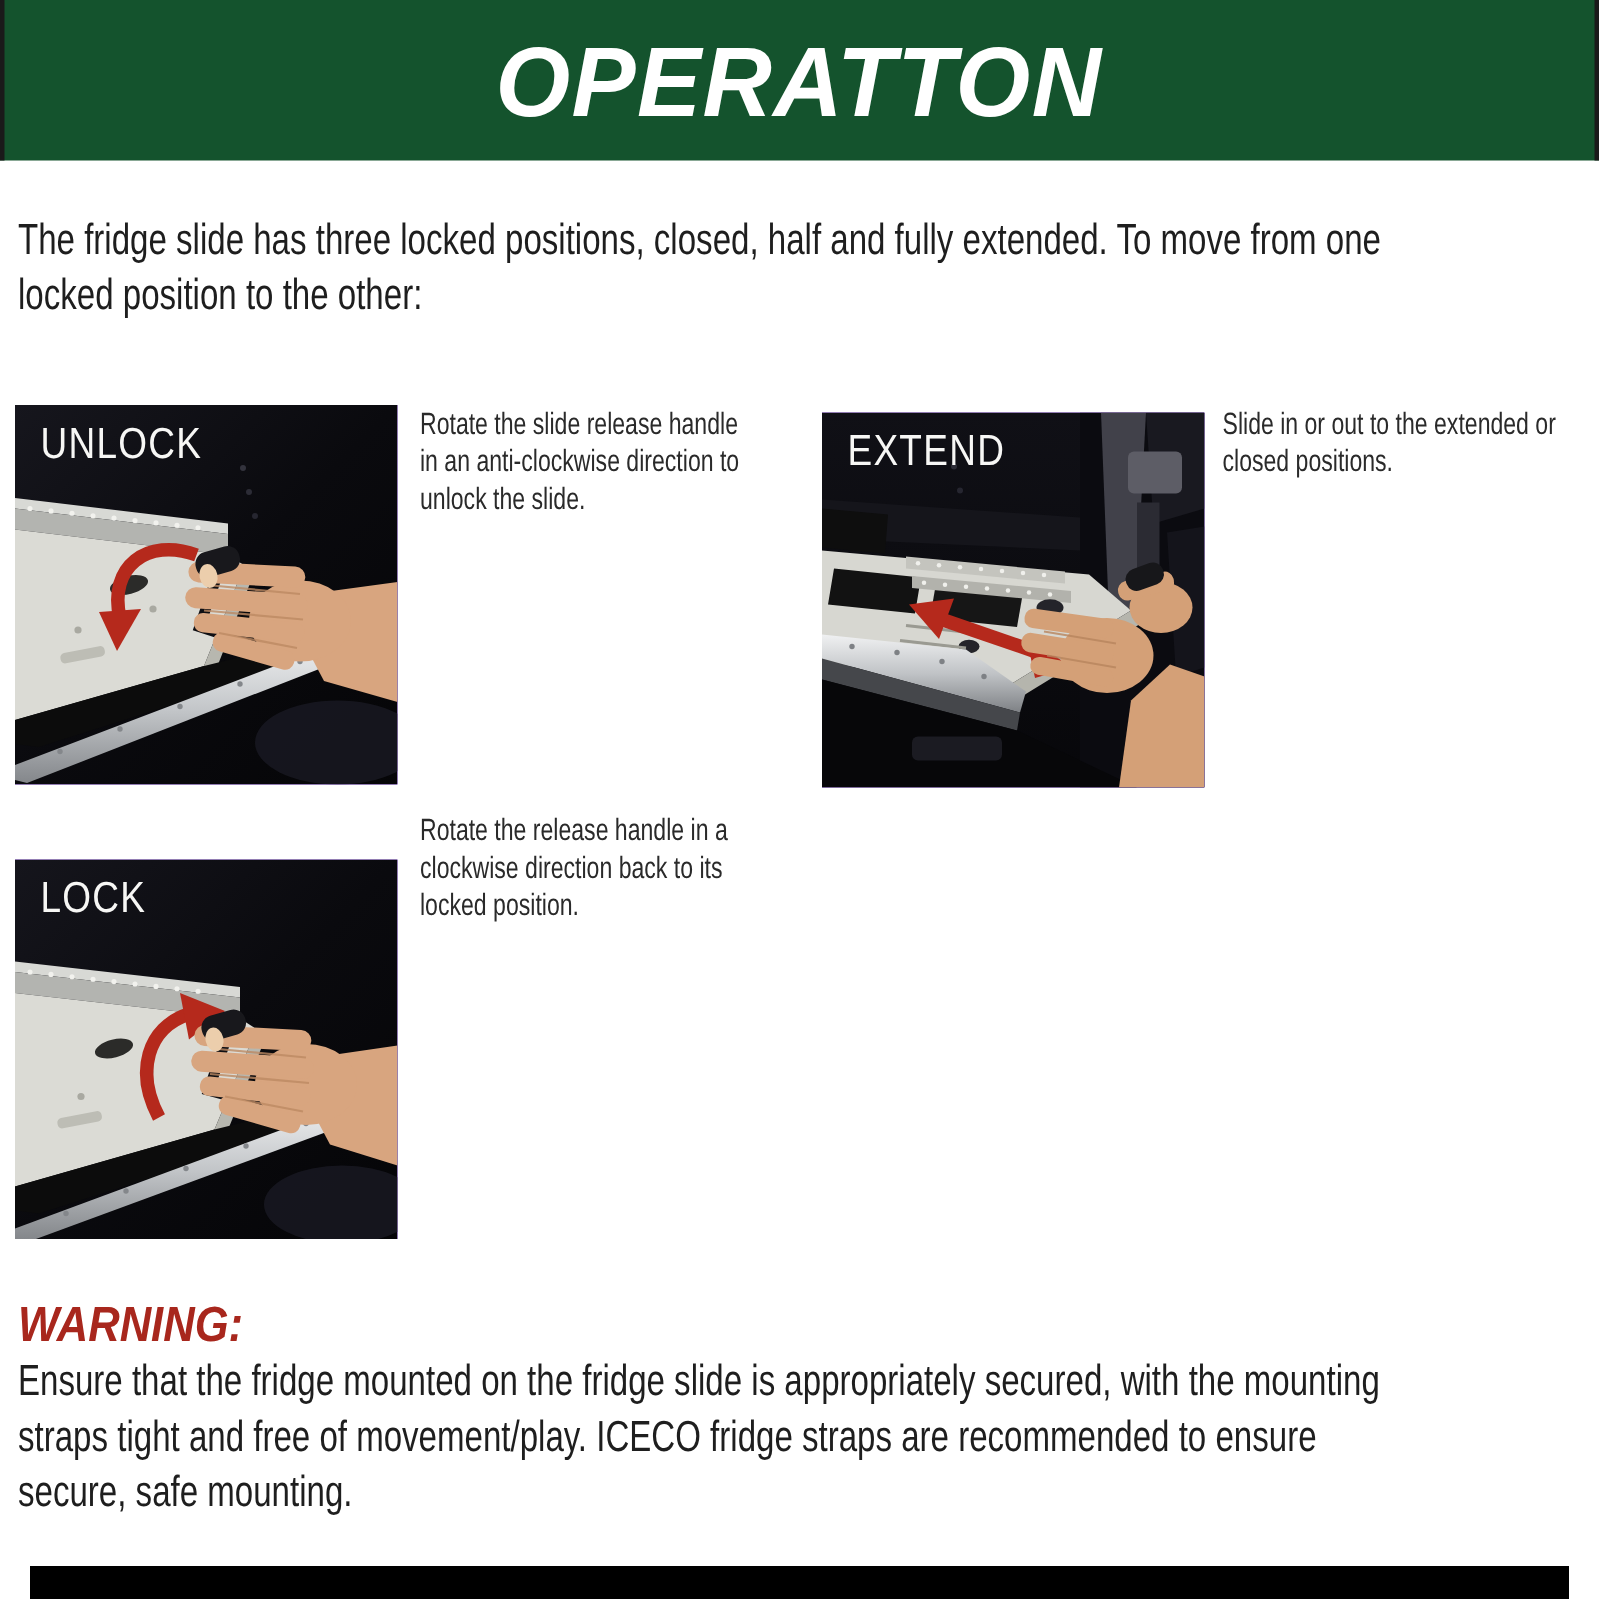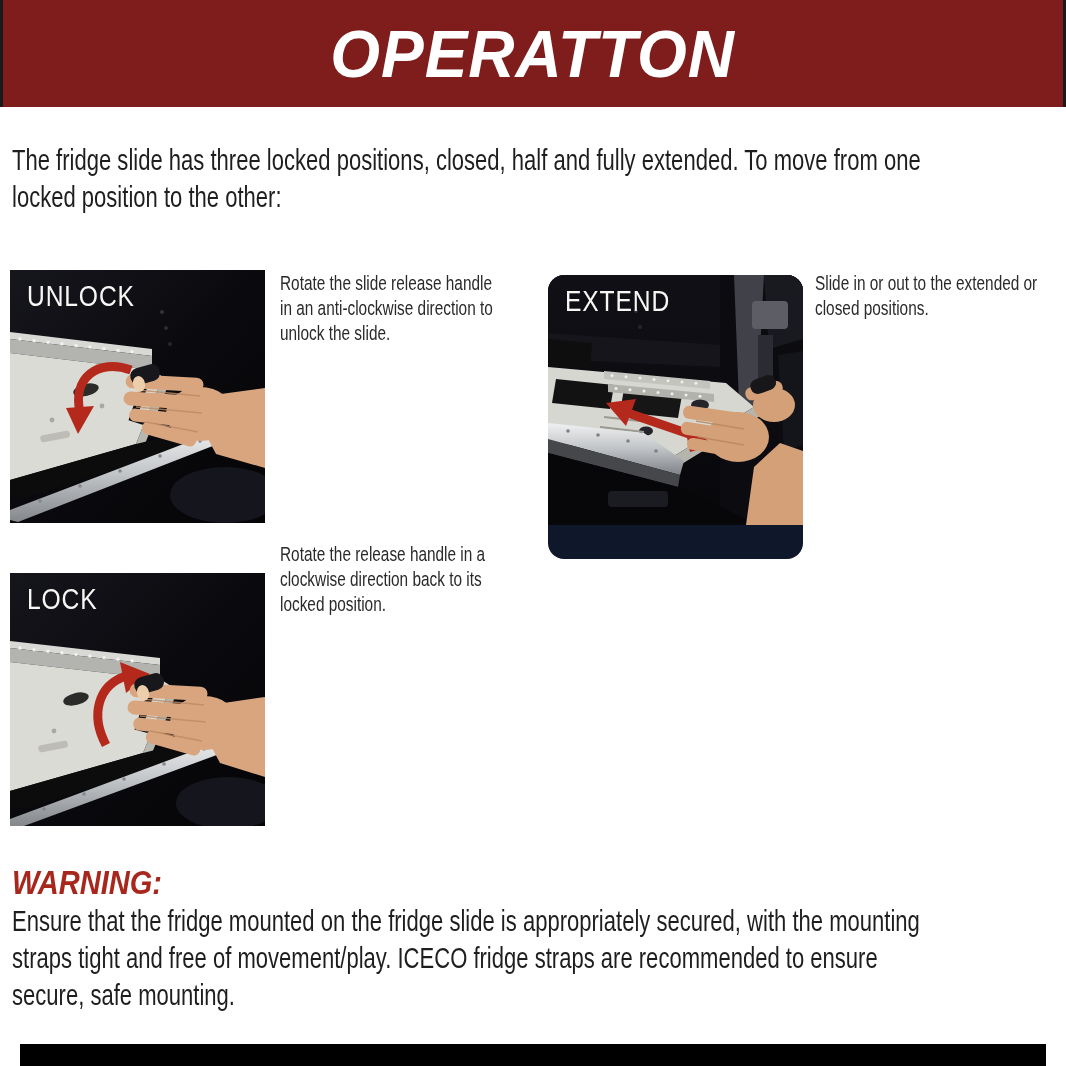--- a/index.html
+++ b/index.html
@@ -2,21 +2,21 @@
 <html><head>
 <meta charset="utf-8">
 <style>
   html,body{margin:0;padding:0;background:#ffffff;}
   .page{
     position:relative;width:1066px;height:1066px;background:#ffffff;
     font-family:"Liberation Sans",sans-serif;overflow:hidden;color:#1e1e1e;
   }
   
   .header-bar{
-    position:absolute;left:0;top:0;width:1066px;height:107px;background:#7f1d1d;
+    position:absolute;left:0;top:0;width:1066px;height:107px;background:#14532d;
     display:flex;align-items:center;justify-content:center;
     border-left:3px solid #1a1a1a;border-right:3px solid #1a1a1a;box-sizing:border-box;
   }
   .header-title{
     color:#fff;font-size:66px;font-weight:bold;font-style:italic;
     letter-spacing:1px;transform:scaleX(0.97);white-space:nowrap;
   }
   
   .intro{
     position:absolute;left:12px;top:142px;font-size:29px;line-height:37px;
@@ -31,24 +31,24 @@
     transform:scaleX(0.76);transform-origin:0 0;white-space:nowrap;
   }
   .caption{
     position:absolute;font-size:20.5px;line-height:25px;color:#2a2a2a;
     transform:scaleX(0.75);transform-origin:0 0;white-space:nowrap;
   }
   .caption-unlock{left:280px;top:270px;}
   .caption-extend{left:815px;top:270px;}
   .caption-lock{left:280px;top:541px;}
   
-  .photo{position:absolute;background:#0f172a;overflow:hidden;}
+  .photo{position:absolute;background:#4c1d95;overflow:hidden;}
   .photo svg{display:block;}
   .photo-unlock{left:10px;top:270px;width:255px;height:253px;}
-  .photo-extend{left:548px;top:275px;width:255px;height:284px;border-radius:16px;}
+  .photo-extend{left:548px;top:275px;width:255px;height:250px;}
   .photo-lock{left:10px;top:573px;width:255px;height:253px;}
   .photo-label{
     position:absolute;left:17px;top:10px;color:#f7f7f5;font-size:29px;
     letter-spacing:1px;transform:scaleX(0.85);transform-origin:0 0;white-space:nowrap;
   }
   
   .footer-bar{position:absolute;left:20px;top:1044px;width:1026px;height:22px;background:#000;}
 </style>
 </head>
 <body>

